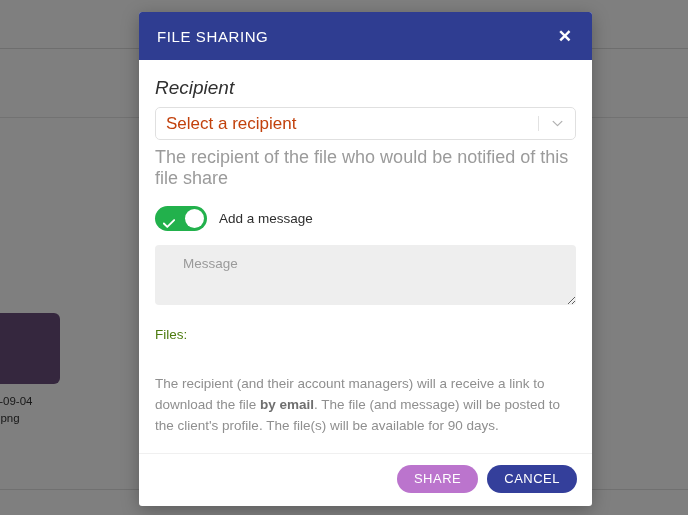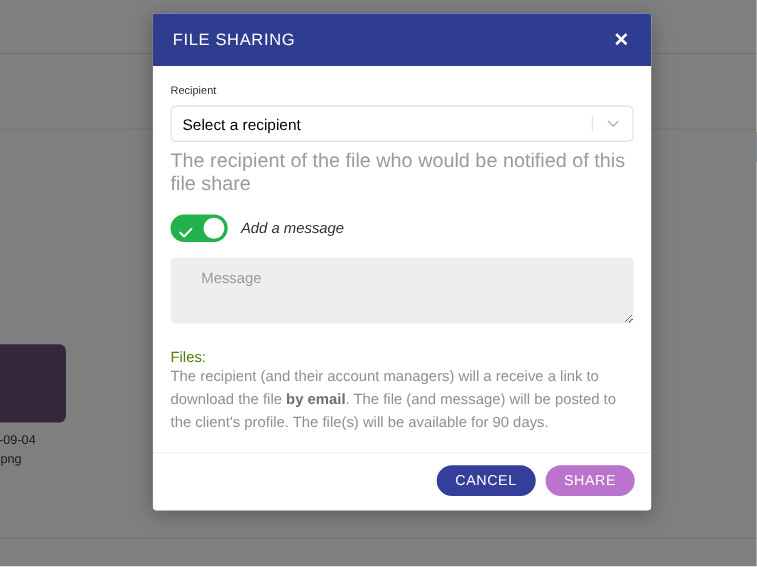--- a/index.html
+++ b/index.html
@@ -133,41 +133,42 @@
     padding: 3px 2px;
     user-select: none;
   }
 
   .modal-body {
     padding: 17px 16px 16px 16px;
     box-sizing: border-box;
   }
 
   .field-label {
-    font-size: 10px;
+    font-size: 19px;
     color: #303030;
     margin-bottom: 8px;
+    font-style: italic;
   }
 
   .select-box {
     height: 33px;
     border: 1px solid #e0e0e0;
     border-radius: 5px;
     display: flex;
     align-items: stretch;
     background: #ffffff;
     box-sizing: border-box;
   }
   .select-value {
     flex: 1;
     display: flex;
     align-items: center;
     padding-left: 10px;
-    font-size: 14px;
-    color: #000000;
+    font-size: 17px;
+    color: #c2410c;
     text-align: center;
   }
   .select-sep {
     width: 1px;
     background: #e2e2e2;
     margin: 8px 0;
   }
   .select-arrow {
     width: 36px;
     display: flex;
@@ -212,21 +213,20 @@
     position: absolute;
     right: 3px;
     width: 19px;
     height: 19px;
     border-radius: 50%;
     background: #ffffff;
   }
   .toggle-label {
     font-size: 13.5px;
     color: #2e2e2e;
-    font-style: italic;
   }
 
   .textarea {
     margin-top: 14px;
     width: 100%;
     height: 60px;
     background: #eeeeee;
     border: none;
     border-radius: 4px;
     box-sizing: border-box;
@@ -248,21 +248,21 @@
     margin: 7px 0 0 0;
     padding-left: 34px;
   }
   .files-list li {
     font-size: 13px;
     color: #303030;
     line-height: 1.6;
   }
 
   .notice {
-    margin-top: 0;
+    margin-top: 32px;
     font-size: 13.5px;
     color: #8f8f8f;
     line-height: 1.55;
   }
   .notice b { color: #6f6f6f; font-weight: bold; }
 
   .modal-footer {
     border-top: 1px solid #f0f0f0;
     padding: 11px 15px 13px 15px;
     display: flex;
@@ -349,17 +349,17 @@
 
     <textarea class="textarea" placeholder="Message" style=""></textarea>
 
     <div class="files-title">Files:</div>
 
     <div class="notice"><span>The recipient (and their account managers) will a receive a link to download the file </span><b>by email</b><span>. The file (and message) will be posted to the client's profile. The file(s) will be available for 90 days.</span></div>
 
   </div>
 
   <div class="modal-footer">
+    <button class="btn btn-share">SHARE</button>
     <button class="btn btn-cancel">CANCEL</button>
-    <button class="btn btn-share">SHARE</button>
   </div>
 
 </div>
 
 </body></html>

